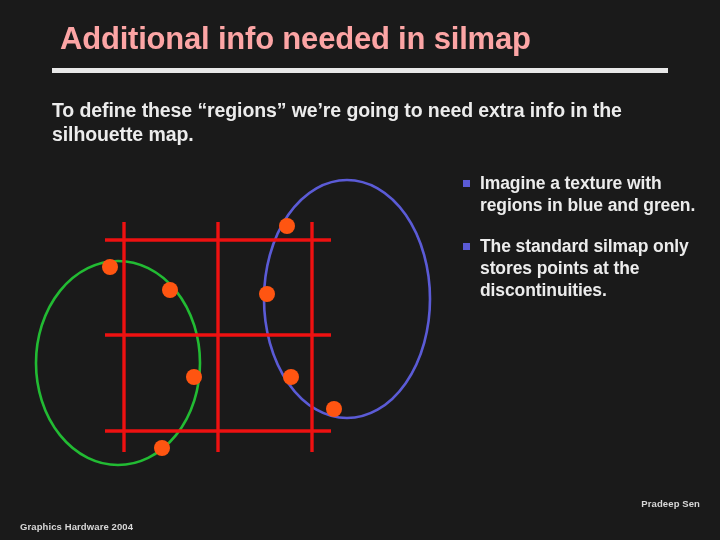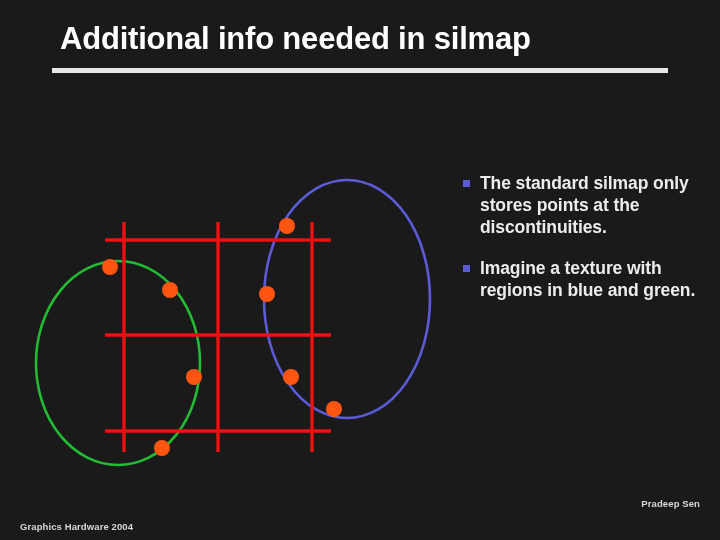--- a/index.html
+++ b/index.html
@@ -20,21 +20,21 @@
   }
 
   
   #title {
     position: absolute;
     left: 60px;
     top: 20px;
     width: 620px;
     font-size: 31px;
     font-weight: bold;
-    color: #ffffff;
+    color: #fca5a5;
     letter-spacing: -0.2px;
     line-height: 38px;
     white-space: nowrap;
   }
   #title-rule {
     position: absolute;
     left: 52px;
     top: 68px;
     width: 616px;
     height: 5px;
@@ -111,20 +111,24 @@
   }
 </style>
 </head>
 <body>
 
 <div id="slide" style="background: rgb(26, 26, 26); width: 720px; height: 540px;">
 
   <div id="title">Additional info needed in silmap</div>
   <div id="title-rule"></div>
 
+  <div id="lead">
+    <span>To define these “regions” we’re going to need extra info</span>
+    <span>in the silhouette map.</span>
+  </div>
 
   <svg id="diagram" viewBox="0 0 720 540" xmlns="http://www.w3.org/2000/svg">
 
     <ellipse cx="118" cy="363" rx="82" ry="102" fill="none" stroke="#22bb33" stroke-width="2.6"></ellipse>
 
     <ellipse cx="347" cy="299" rx="83" ry="119" fill="none" stroke="#5b5bd6" stroke-width="2.6"></ellipse>
 
     <g stroke="#ee1111" stroke-width="3.4">
       <line x1="124" y1="222" x2="124" y2="452"></line>
       <line x1="218" y1="222" x2="218" y2="452"></line>
@@ -145,24 +149,24 @@
       <circle cx="287" cy="226" r="8"></circle>
       <circle cx="267" cy="294" r="8"></circle>
       <circle cx="291" cy="377" r="8"></circle>
       <circle cx="334" cy="409" r="8"></circle>
     </g>
   </svg>
 
   <div id="bullets">
     <div class="bullet-item">
       <span class="bullet-marker" style="background: rgb(91, 91, 214);"></span>
-      <span>The standard silmap only stores points at the discontinuities.</span>
+      <span>Imagine a texture with regions in blue and green.</span>
     </div>
     <div class="bullet-item">
       <span class="bullet-marker" style="background: rgb(91, 91, 214);"></span>
-      <span>Imagine a texture with regions in blue and green.</span>
+      <span>The standard silmap only stores points at the discontinuities.</span>
     </div>
   </div>
 
   <div id="footer-left">Graphics Hardware 2004</div>
   <div id="footer-right">Pradeep Sen</div>
 
 </div>
 
 </body></html>

